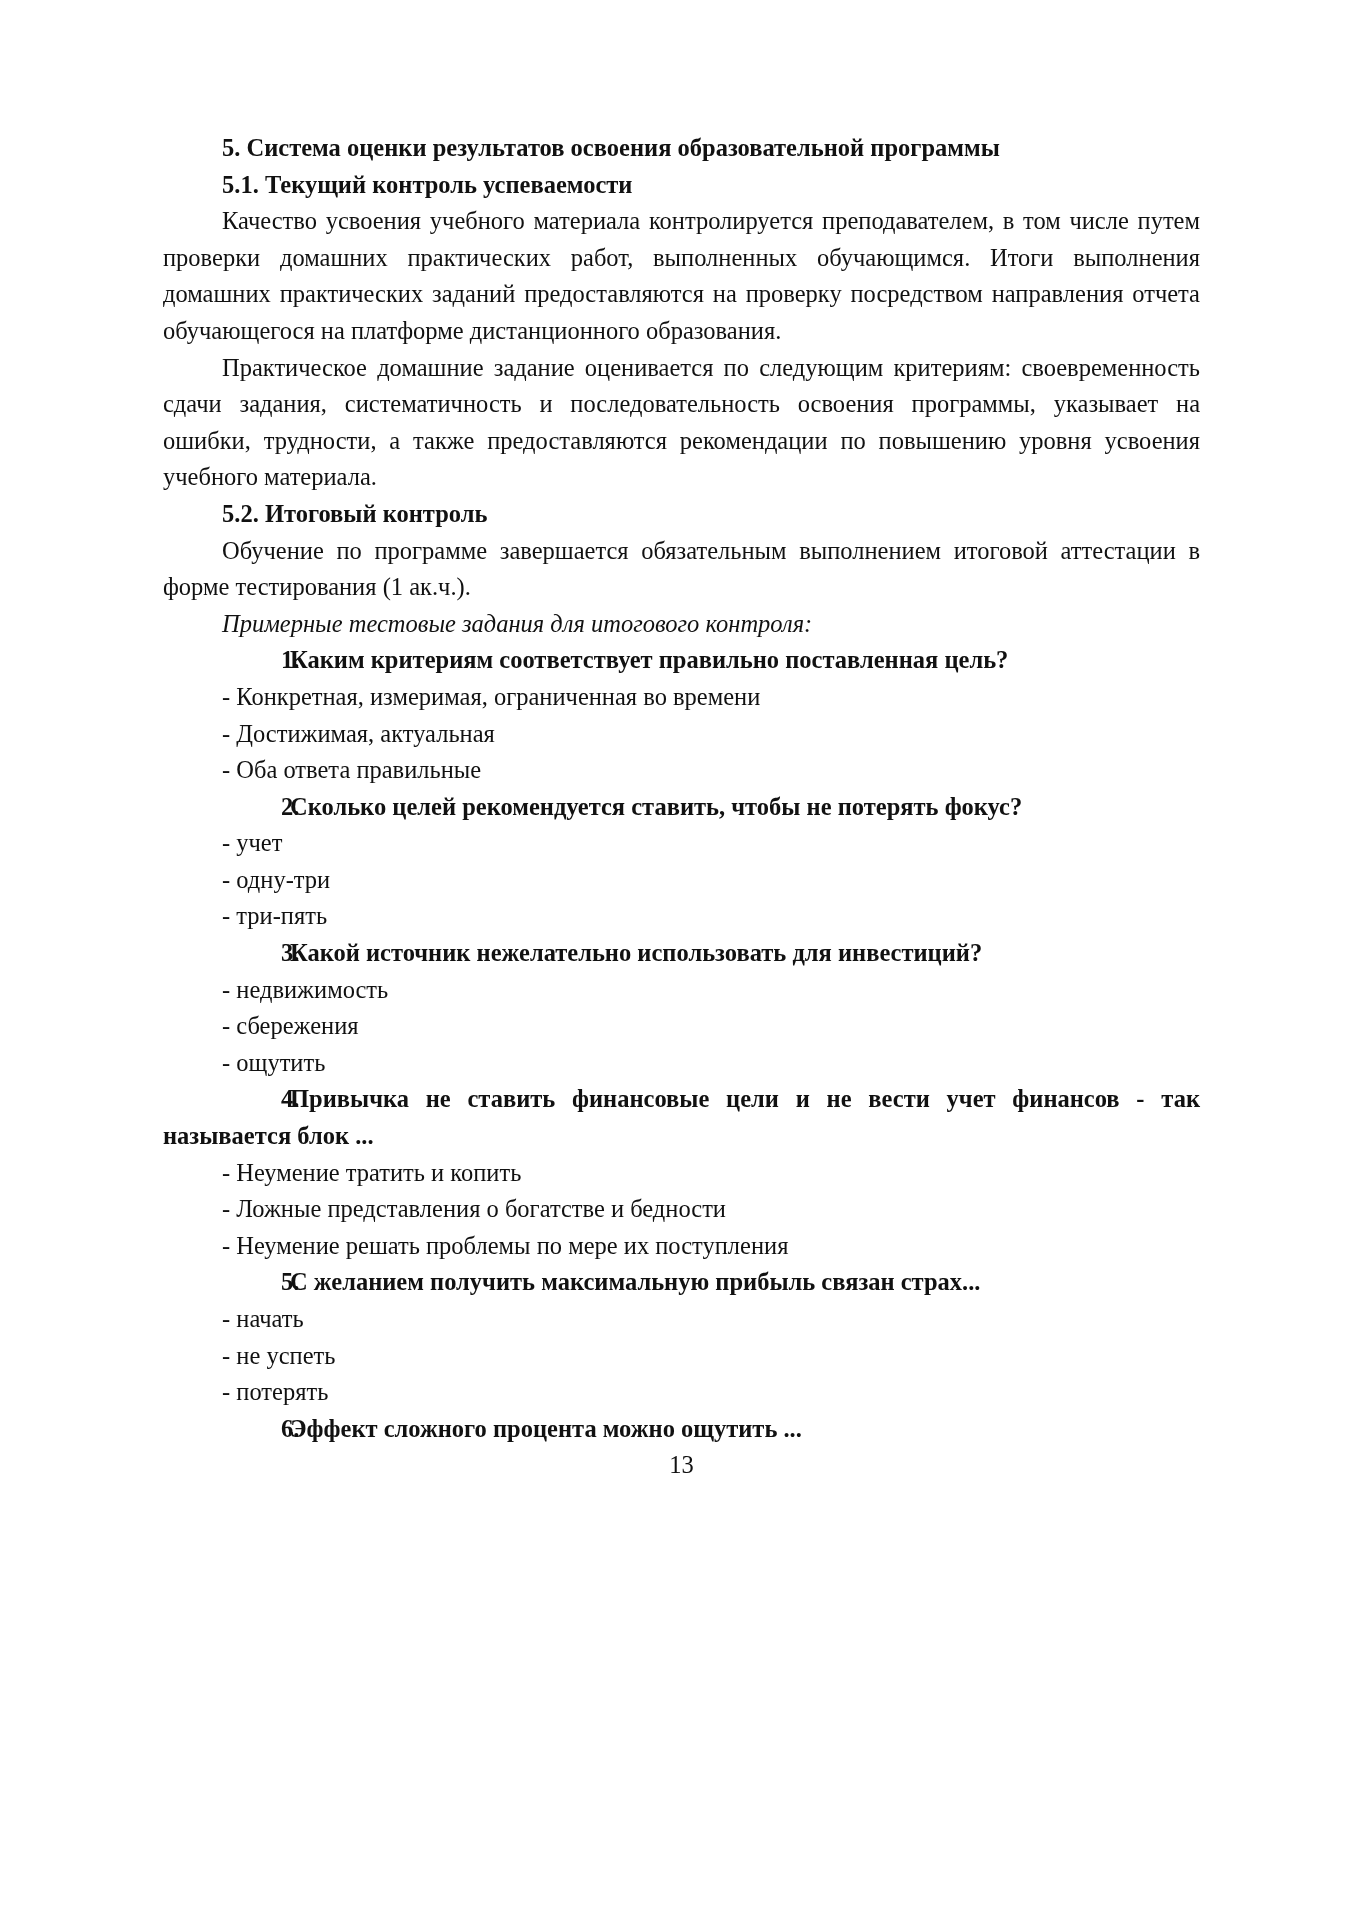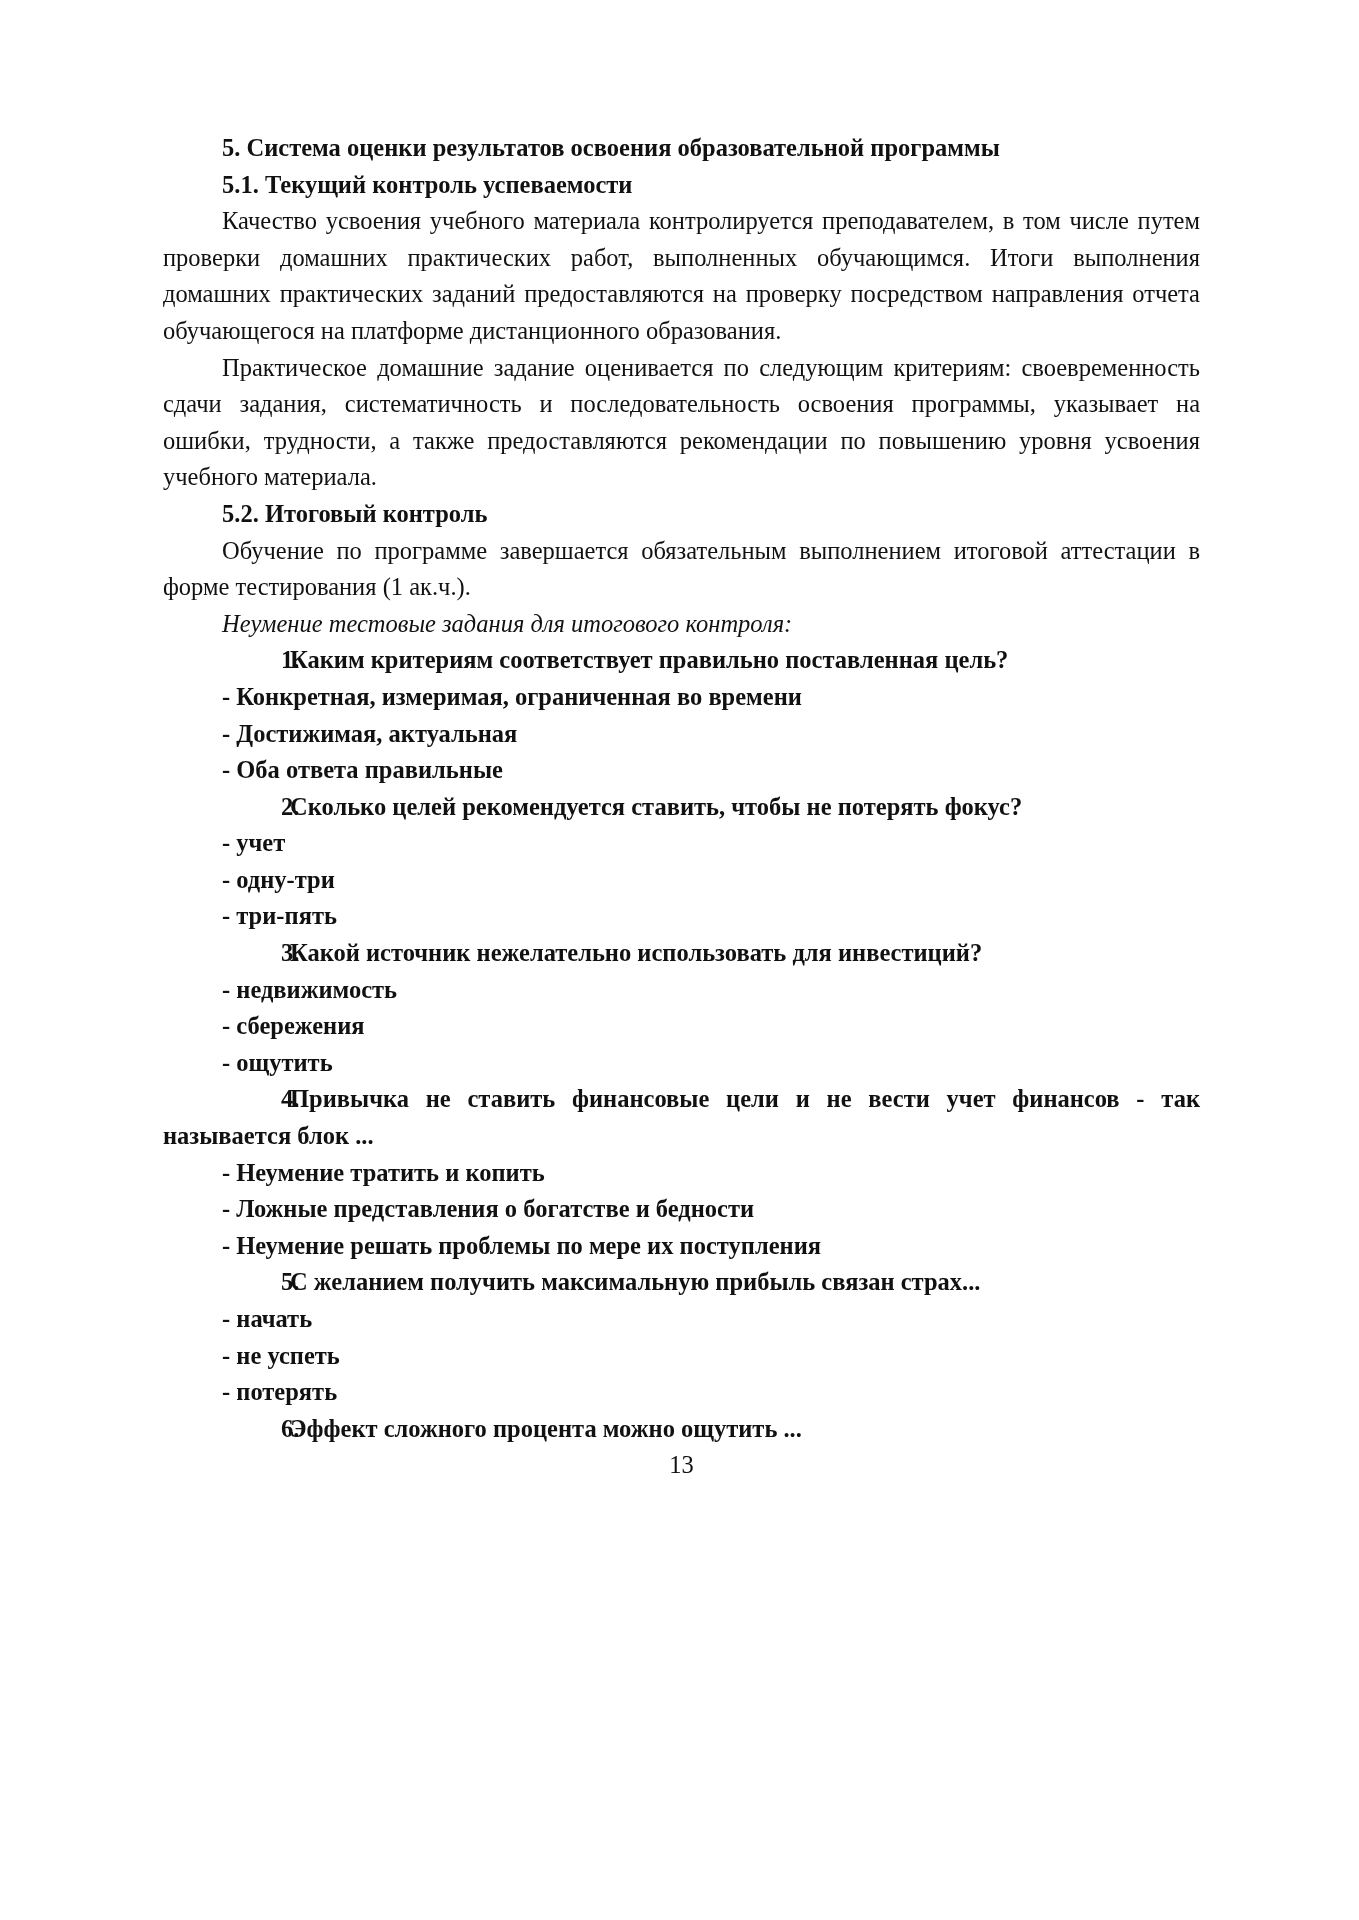--- a/index.html
+++ b/index.html
@@ -43,21 +43,20 @@
     text-align: justify;
   }
   .q-num {
     display: inline-block;
     width: 68px;
     font-weight: 700;
   }
   .answer {
     margin-left: 59px !important;
     text-align: center;
-    font-weight: bold;
   }
   .page-num {
     text-align: center !important;
     text-indent: 0;
   }
 </style>
 </head>
 <body>
 
 <div class="page">
@@ -68,21 +67,21 @@
 
   <p class="indent">Качество усвоения учебного материала контролируется преподавателем, в том числе путем проверки домашних практических работ, выполненных обучающимся. Итоги выполнения домашних практических заданий предоставляются на проверку посредством направления отчета обучающегося на платформе дистанционного образования.</p>
 
 
   <p class="indent">Практическое домашние задание оценивается по следующим критериям: своевременность сдачи задания, систематичность и последовательность освоения программы, указывает на ошибки, трудности, а также предоставляются рекомендации по повышению уровня усвоения учебного материала.</p>
 
   <p class="bold indent sp1">5.2. Итоговый контроль</p>
 
   <p class="indent">Обучение по программе завершается обязательным выполнением итоговой аттестации в форме тестирования (1 ак.ч.).</p>
 
-  <p class="italic indent">Неумение тестовые задания для итогового контроля:</p>
+  <p class="italic indent">Примерные тестовые задания для итогового контроля:</p>
 
   <div id="questions-list">
   <div>
     <p class="q-title"><span class="q-num">1.</span><span>Каким критериям соответствует правильно поставленная цель?</span></p>
     <div>
           <p class="answer">- Конкретная, измеримая, ограниченная во времени</p>
           <p class="answer">- Достижимая, актуальная</p>
           <p class="answer">- Оба ответа правильные</p>
         </div>
   </div>

